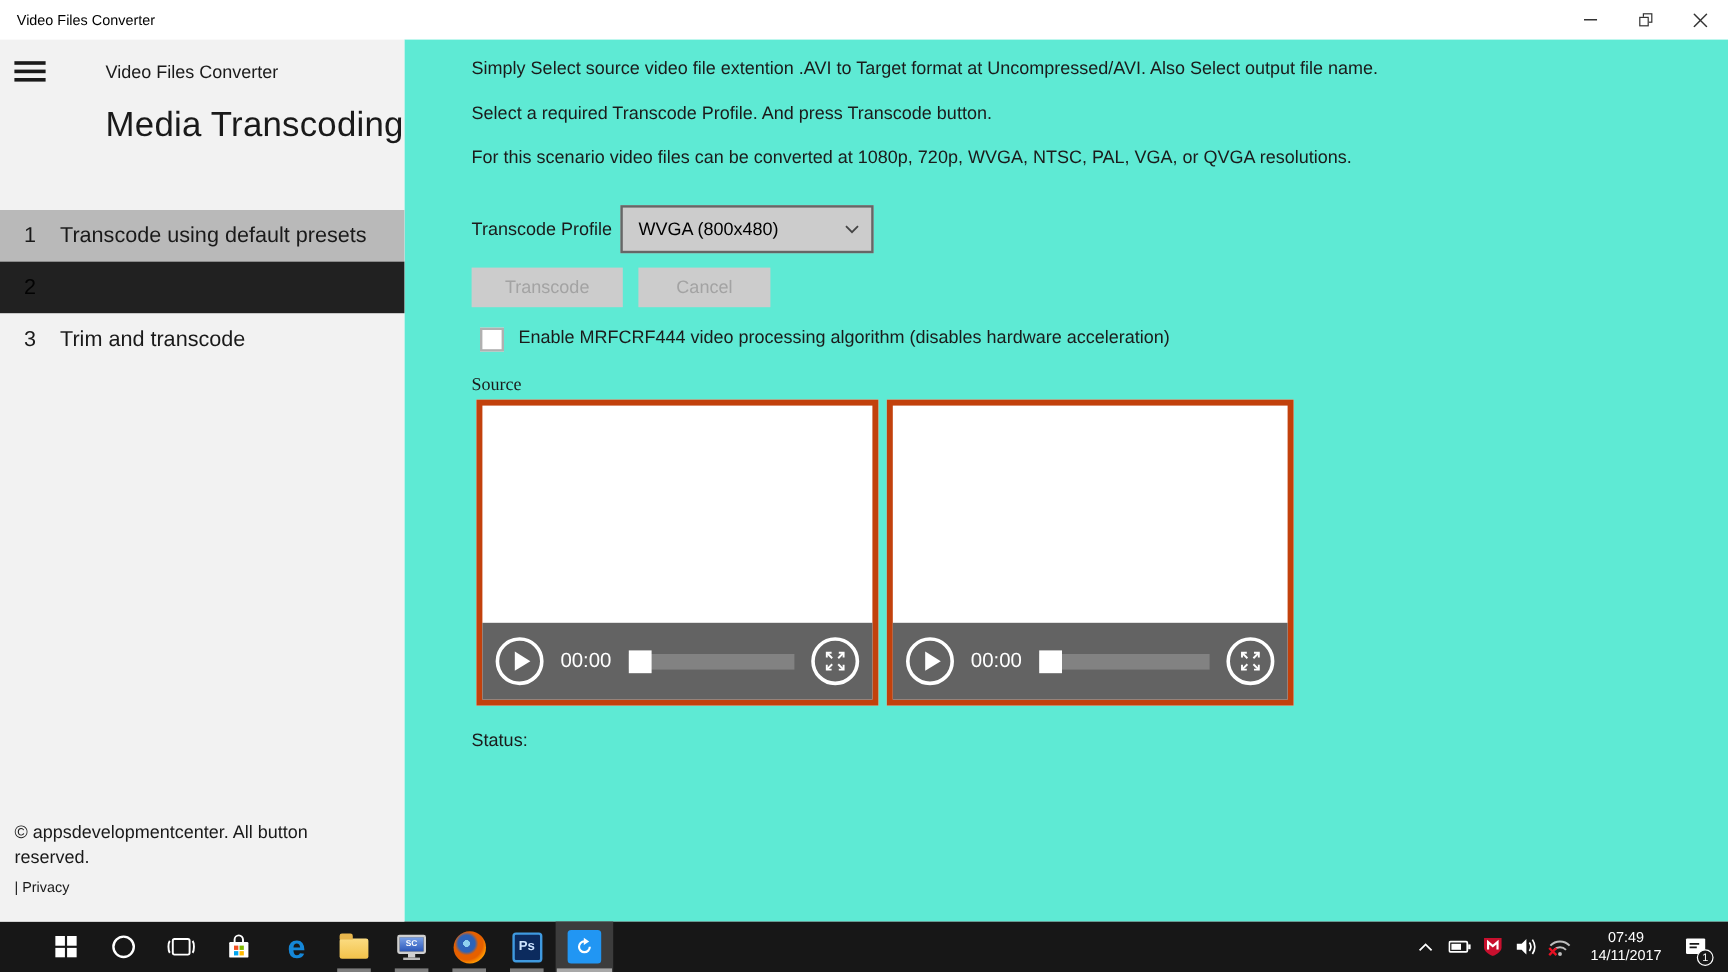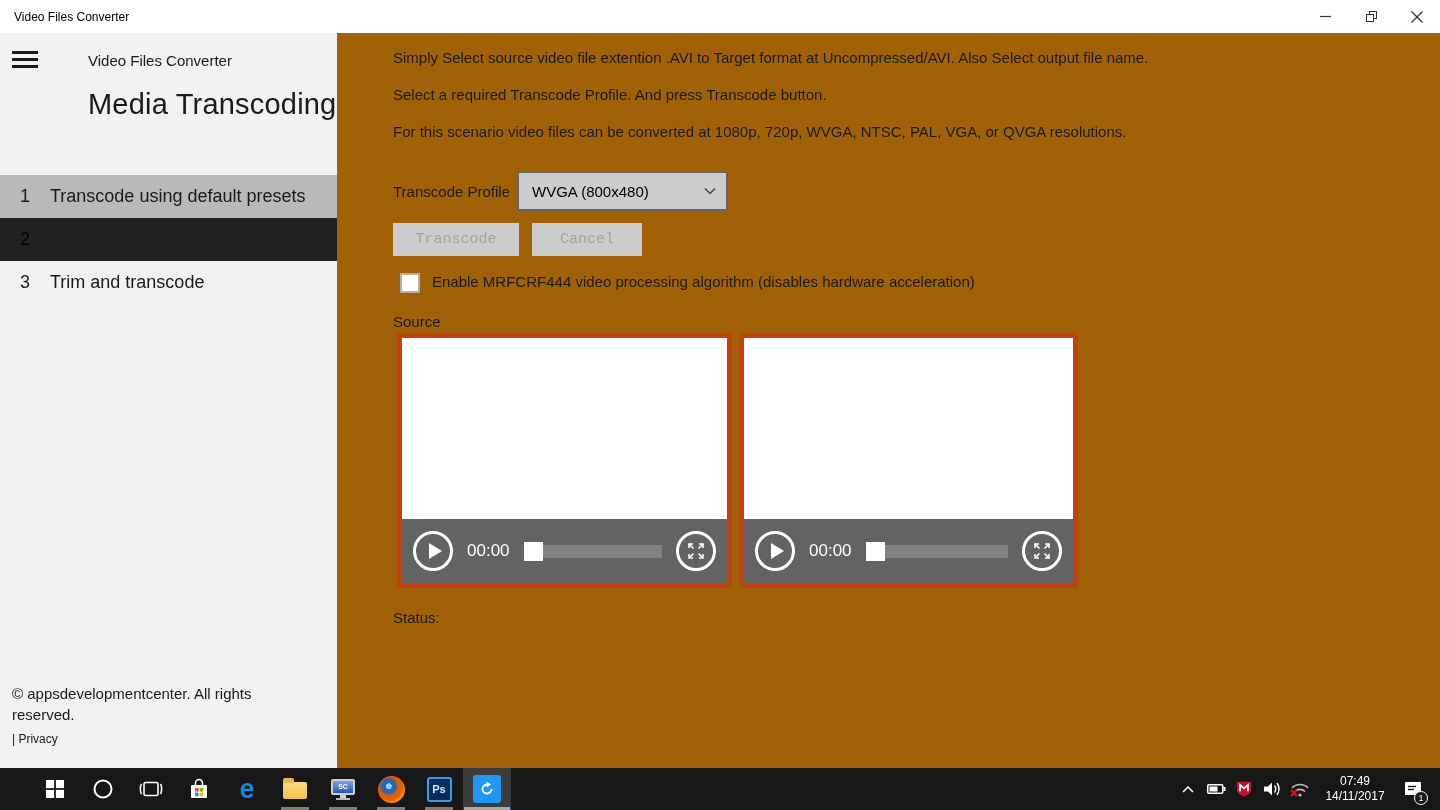--- a/index.html
+++ b/index.html
@@ -29,34 +29,34 @@
   .nav { position:absolute; top:142px; left:0; right:0; }
   .nav-item { height:43px; display:flex; align-items:center; font-size:18px; color:#1a1a1a; padding-left:20px; }
   .nav-item .num { width:30px; flex:0 0 auto; }
   .nav-item.selected { background:#b9b9b9; }
   .nav-item.pressed { background:#212121; color:#030303; }
   .side-footer { position:absolute; left:12px; bottom:22px; width:290px; }
   .copyright { font-size:15px; color:#1a1a1a; line-height:21px; }
   .privacy { font-size:12px; color:#1a1a1a; margin-top:7px; }
 
   
-  .main { flex:1; background:#a16207; padding:15px 0 0 56px; }
+  .main { flex:1; background:#5eead4; padding:15px 0 0 56px; }
   .main p.instr { font-size:15px; line-height:20px; color:#1b1b1b; margin-bottom:17px; }
   .profile-row { margin-top:29px; display:flex; align-items:center; }
   .profile-label { font-size:15px; color:#1b1b1b; margin-right:7px; }
   .dropdown { width:211px; height:40px; background:#cccccc; border:2px solid #666666; display:flex; align-items:center; padding:0 10px 0 13px; }
   .dropdown .val { font-size:15px; color:#000; flex:1; }
   .btn-row { margin-top:12px; display:flex; }
-  .btn { height:33px; background:#cccccc; color:#a3a3a3; font-size:15px; border:none; font-family:Liberation Mono, monospace; }
+  .btn { height:33px; background:#cccccc; color:#a3a3a3; font-size:15px; border:none; font-family:Liberation Sans, sans-serif; }
   .btn.transcode { width:126px; }
   .btn.cancel { width:110px; margin-left:13px; }
   .check-row { margin-top:17px; margin-left:7px; display:flex; align-items:flex-start; }
   .checkbox { width:20px; height:20px; border:2px solid #b0b0b0; background:#fff; flex:0 0 auto; }
   .check-label { font-size:15px; color:#1b1b1b; margin-left:12px; }
-  .source-label { margin-top:20px; font-size:15px; color:#1b1b1b; }
+  .source-label { margin-top:20px; font-size:15px; color:#1b1b1b;font-family:Liberation Serif, serif; }
   .players { margin-top:3px; margin-left:4px; display:flex; }
   .player { width:335px; height:255px; border:5px solid #c2410c; background:#fff; position:relative; }
   .player + .player { margin-left:7px; width:339px; }
   .media-bar { position:absolute; left:0; right:0; bottom:0; height:64px; background:#636363; display:flex; align-items:center; padding:0 11px; }
   .play-btn { width:40px; height:40px; border:3px solid #fff; border-radius:50%; display:flex; align-items:center; justify-content:center; flex:0 0 auto; }
   .play-tri { width:0; height:0; border-left:13px solid #fff; border-top:8px solid transparent; border-bottom:8px solid transparent; margin-left:4px; }
   .time { color:#fff; font-size:17px; margin:0 14px; flex:0 0 auto; }
   .seek { flex:1; height:13px; background:#828282; position:relative; }
   .seek .thumb { position:absolute; left:0; top:-3px; width:19px; height:19px; background:#ffffff; }
   .fs-btn { width:40px; height:40px; border:3px solid #fff; border-radius:50%; display:flex; align-items:center; justify-content:center; margin-left:14px; flex:0 0 auto; }
@@ -132,21 +132,21 @@
         <div class="nav-item pressed">
           <span class="num">2</span>
         </div>
         <div class="nav-item">
           <span class="num">3</span>
           <span>Trim and transcode</span>
         </div>
       </nav>
 
       <div class="side-footer">
-        <div class="copyright">© appsdevelopmentcenter. All rights reserved.</div>
+        <div class="copyright">© appsdevelopmentcenter. All button reserved.</div>
         <div class="privacy">| Privacy</div>
       </div>
     </aside>
 
     <main class="main">
       <p class="instr">Simply Select source video file extention .AVI to Target format at Uncompressed/AVI. Also Select output file name.</p>
       <p class="instr">Select a required Transcode Profile. And press Transcode button.</p>
       <p class="instr">For this scenario video files can be converted at 1080p, 720p, WVGA, NTSC, PAL, VGA, or QVGA resolutions.</p>
 
       <div class="profile-row">

